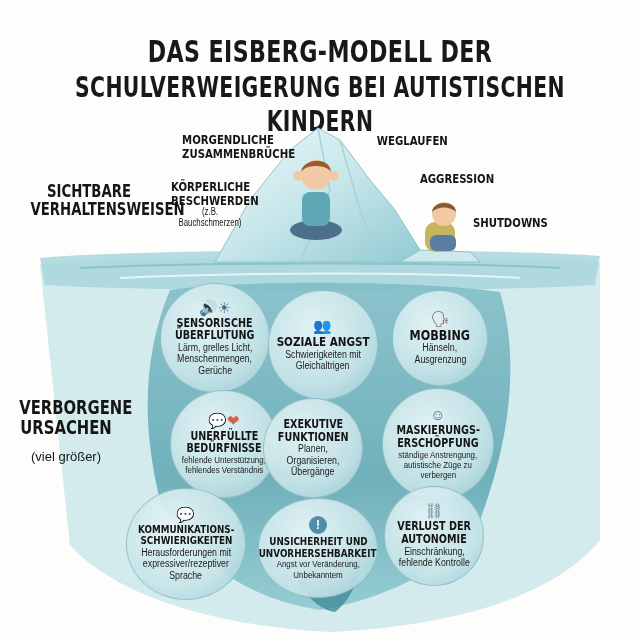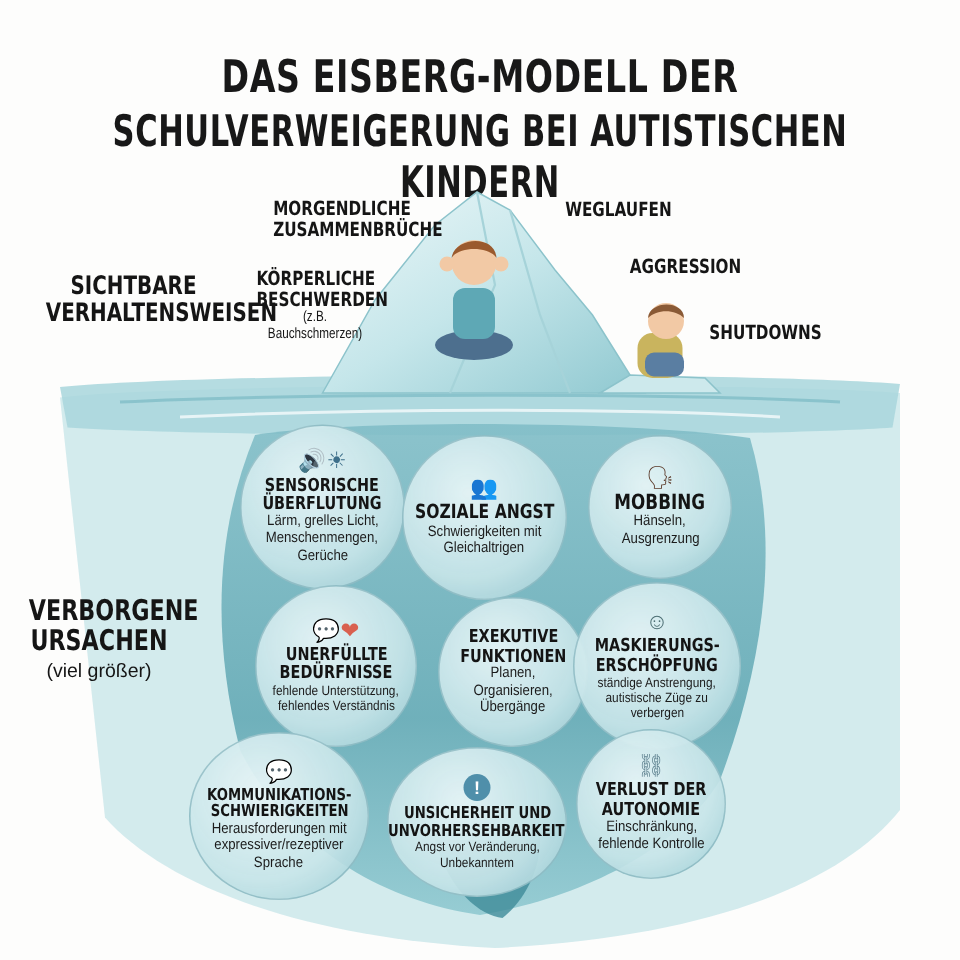--- a/index.html
+++ b/index.html
@@ -95,21 +95,21 @@
 <div class="label cond" style="left:410px; top:172px; width:90px; font-size:13px;">
   <div>AGGRESSION</div>
 </div>
 <div class="label cond" style="left:463px; top:216px; width:90px; font-size:13px;">
   <div>SHUTDOWNS</div>
 </div>
 
 <div class="label" style="left:6px; top:398px; width:120px;">
   <div class="cond" style="font-size:19px;">VERBORGENE</div>
   <div class="cond" style="font-size:19px;">URSACHEN</div>
-  <div style="font-family:'Liberation Sans',sans-serif; font-weight:normal; font-size:13px; margin-top:2px;">(viel größer)</div>
+  <div style="font-family:'Liberation Sans',sans-serif; font-weight:normal; font-size:13px; margin-top:12px;">(viel größer)</div>
 </div>
 
 <div class="bubble" style="left:160px; top:283px; width:110px; height:110px;">
   <div class="b-icon" style="color:#3d6f8a;">🔊☀</div>
   <div class="b-title" style="font-size:12px;">SENSORISCHE</div>
   <div class="b-title" style="font-size:12px;">ÜBERFLUTUNG</div>
   <div class="b-desc">Lärm, grelles Licht,</div>
   <div class="b-desc">Menschenmengen,</div>
   <div class="b-desc">Gerüche</div>
 </div>
@@ -129,21 +129,21 @@
 </div>
 
 <div class="bubble" style="left:170px; top:390px; width:108px; height:108px;">
   <div class="b-icon" style="color:#d9604f;">💬❤</div>
   <div class="b-title" style="font-size:12px;">UNERFÜLLTE</div>
   <div class="b-title" style="font-size:12px;">BEDÜRFNISSE</div>
   <div class="b-desc" style="font-size:9px;">fehlende Unterstützung,</div>
   <div class="b-desc" style="font-size:9px;">fehlendes Verständnis</div>
 </div>
 
-<div class="bubble" style="left:292px; top:398px; width:100px; height:100px;text-align:right;">
+<div class="bubble" style="left:263px; top:398px; width:100px; height:100px;text-align:right;">
   <div class="b-title" style="font-size:12px;">EXEKUTIVE</div>
   <div class="b-title" style="font-size:12px;">FUNKTIONEN</div>
   <div class="b-desc">Planen,</div>
   <div class="b-desc">Organisieren,</div>
   <div class="b-desc">Übergänge</div>
 </div>
 
 <div class="bubble" style="left:382px; top:388px; width:112px; height:112px;">
   <div class="b-icon" style="color:#4d6f74;">☺</div>
   <div class="b-title" style="font-size:12px;">MASKIERUNGS-</div>

